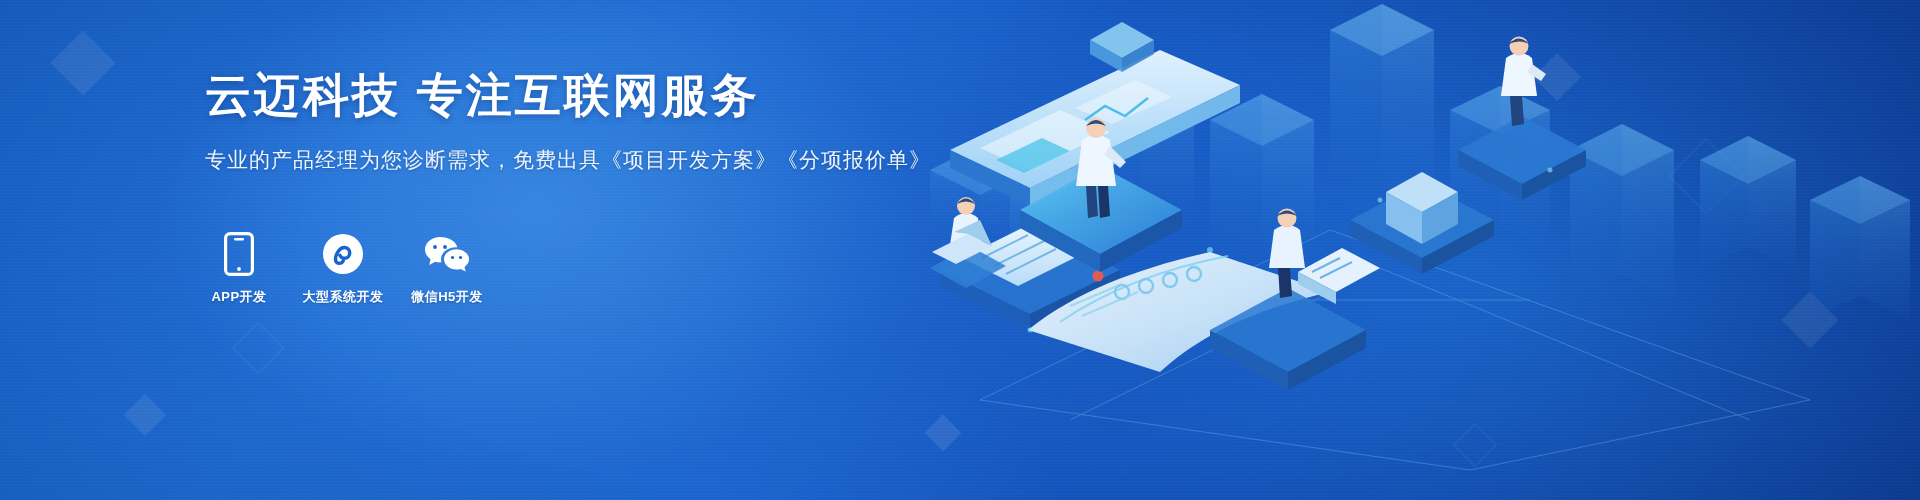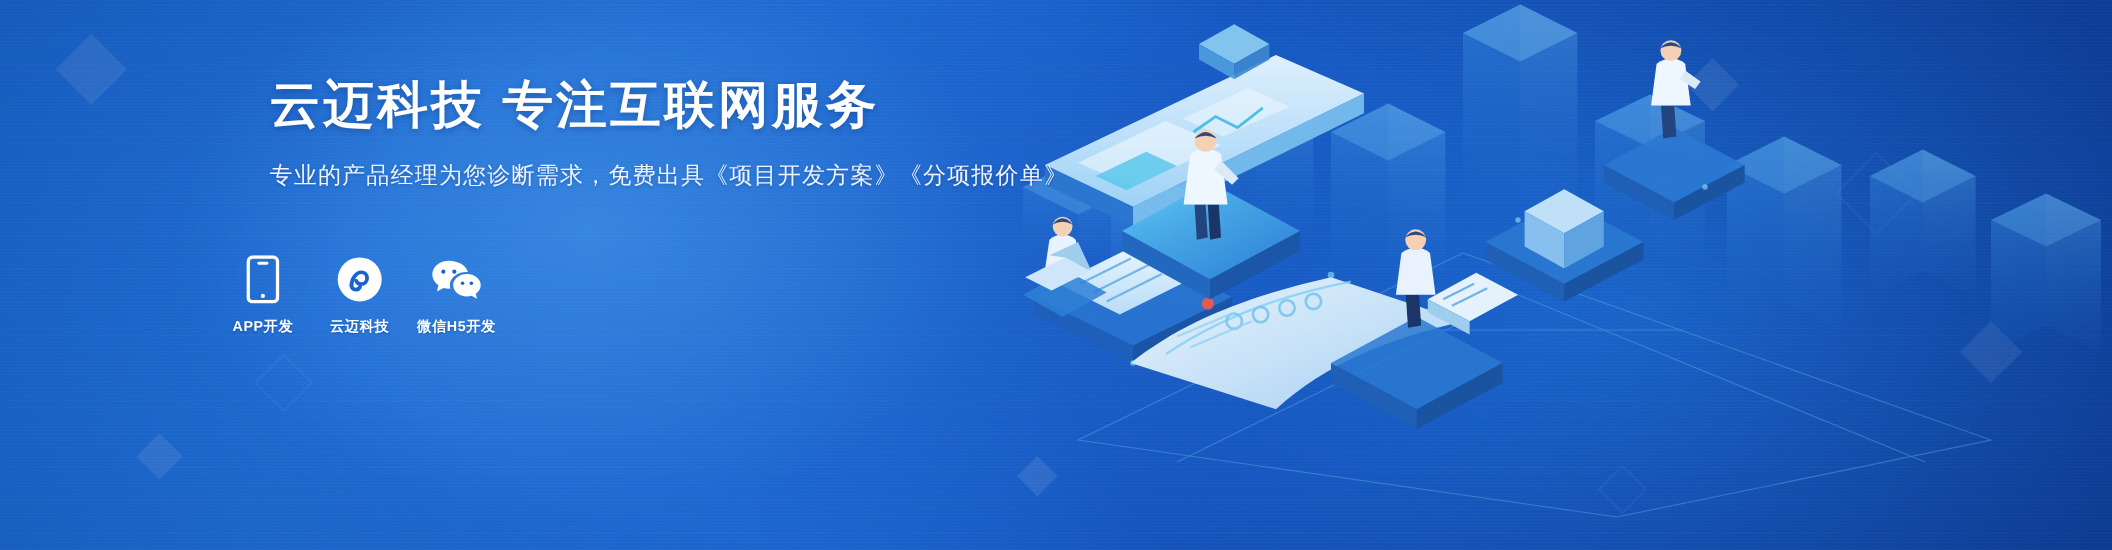--- a/index.html
+++ b/index.html
@@ -35,21 +35,20 @@
     pointer-events:none;
     z-index:5;
   }
 
   
   .copy {
     position:absolute;
     left:205px; top:68px;
     z-index:8;
     width:720px;
-    margin-left:40px;
   }
   .headline {
     font-size:46px;
     font-weight:bold;
     color:#ffffff;
     letter-spacing:3px;
     line-height:1.2;
     text-shadow:0 2px 6px rgba(3,34,92,0.35);
     white-space:nowrap;
   }
@@ -63,21 +62,21 @@
     text-shadow:0 1px 3px rgba(4,36,96,0.32);
     text-align:right;
   }
 
   
   .services {
     position:absolute;
     left:205px; top:232px;
     display:flex;
     align-items:flex-start;
-    gap:20px;
+    gap:36px;
     z-index:8;
   }
   .service {
     width:68px;
     display:flex;
     flex-direction:column;
     align-items:center;
     cursor:pointer;
   }
   .svc-icon {
@@ -152,21 +151,21 @@
     </div>
 
     <div class="service">
       <div class="svc-icon">
         <svg width="42" height="42" viewBox="0 0 42 42">
           <circle cx="21" cy="21" r="20" fill="#ffffff"></circle>
           <path d="M13.5 26.5c0-6 4.5-12 8.8-12 3.2 0 5.4 2.3 5.4 5.3 0 3.2-2.4 5.5-5.3 5.5-2.2 0-3.9-1.3-4.5-3" fill="none" stroke="#1763cf" stroke-width="3.4" stroke-linecap="round"></path>
           <path d="M13.5 26.5c0 2.3 1.6 3.9 3.8 3.9 1.8 0 3.2-1 4-2.6" fill="none" stroke="#1763cf" stroke-width="3.4" stroke-linecap="round"></path>
         </svg>
       </div>
-      <div class="svc-label">云迈科技</div>
+      <div class="svc-label">大型系统开发</div>
     </div>
 
     <div class="service">
       <div class="svc-icon">
         <svg width="48" height="40" viewBox="0 0 48 40">
           <path d="M17 3C8.7 3 2 8.6 2 15.5c0 3.9 2.2 7.4 5.6 9.7L6.2 31l6.1-3.2c1.5.4 3.1.6 4.7.6.5 0 1 0 1.5-.1-.3-1-.5-2-.5-3 0-6.7 6.6-12.1 14.8-12.1.5 0 1 0 1.5.1C33.2 7.6 25.9 3 17 3z" fill="#ffffff"></path>
           <circle cx="12" cy="13" r="1.9" fill="#1763cf"></circle>
           <circle cx="22" cy="13" r="1.9" fill="#1763cf"></circle>
           <path d="M46 25.3c0-5.6-5.6-10.1-12.5-10.1S21 19.7 21 25.3c0 5.6 5.6 10.2 12.5 10.2 1.4 0 2.8-.2 4.1-.6l5.1 2.7-1.2-4.6c2.8-1.9 4.5-4.7 4.5-7.7z" fill="#ffffff"></path>
           <circle cx="29.5" cy="23.5" r="1.6" fill="#1763cf"></circle>

